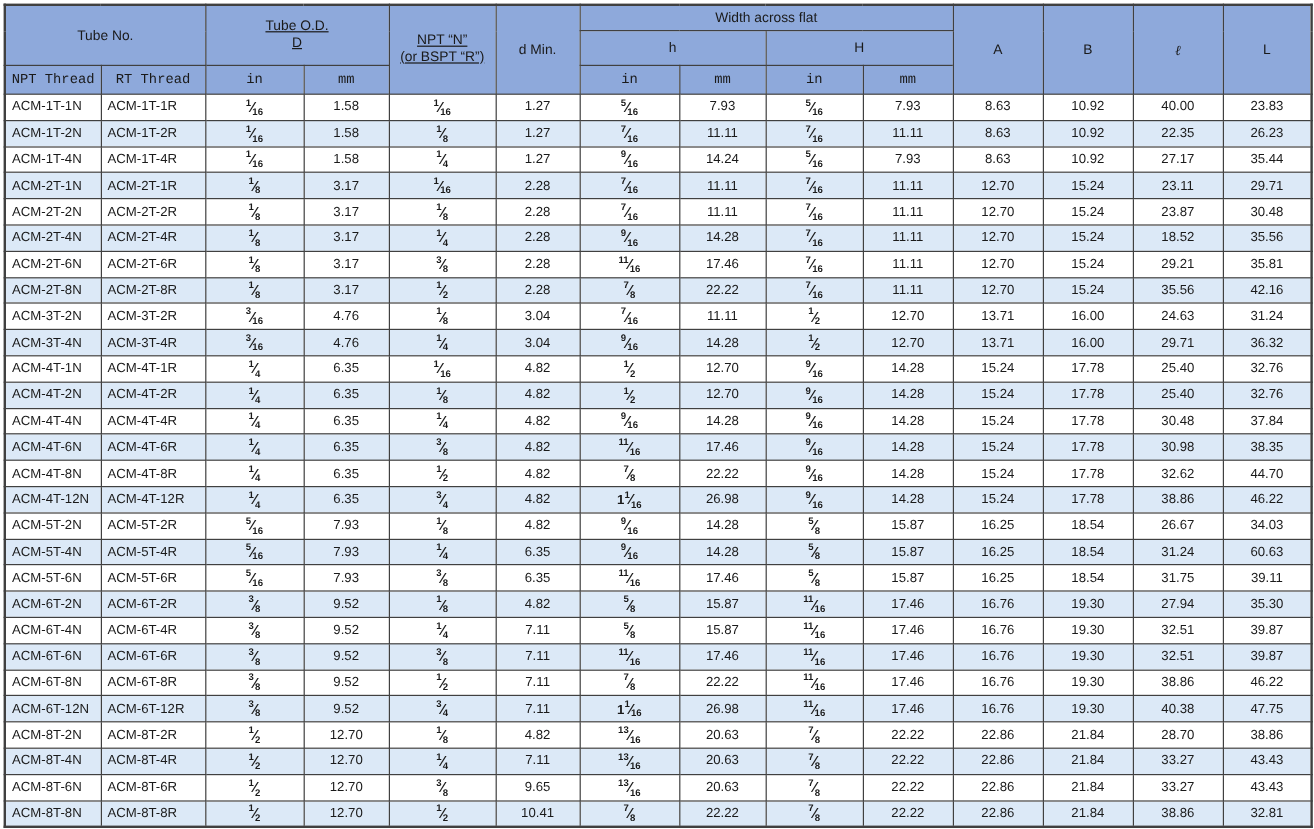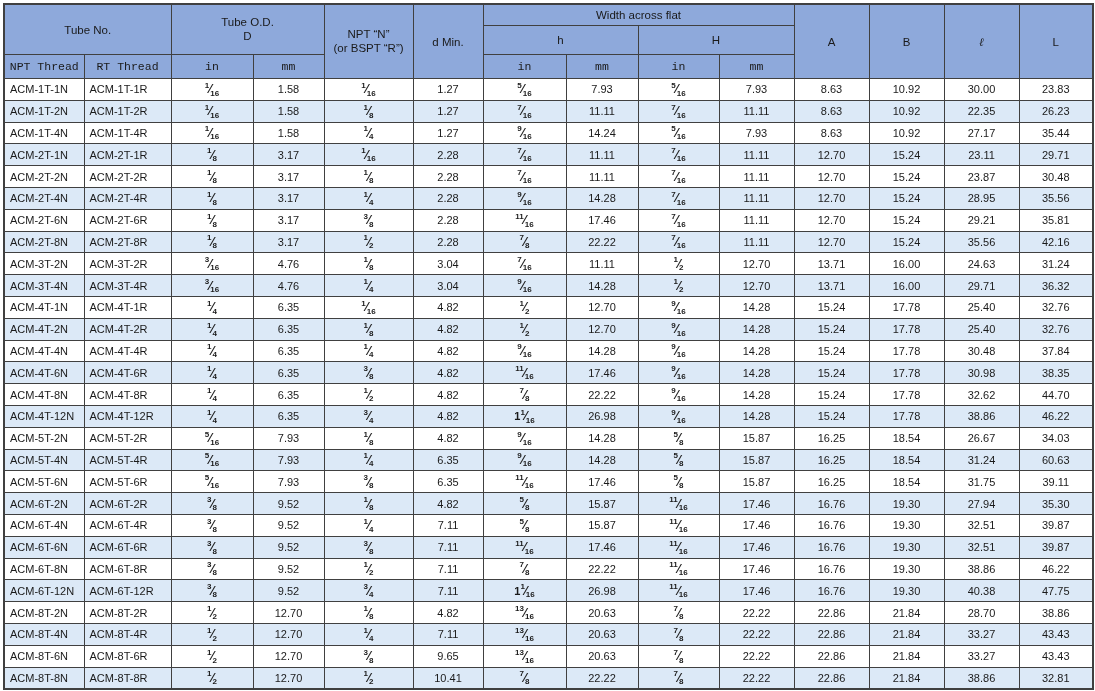--- a/index.html
+++ b/index.html
@@ -32,21 +32,21 @@
   thead th{
     background:var(--header-bg);
     font-weight:400;
     font-size:11.5px;
     text-align:center;
     vertical-align:middle;
   }
   tr.hdr1 th{height:20px;}
   tr.hdr2 th{height:28px;}
   tr.hdr3 th{height:23px;font-family:Liberation Mono, monospace;}
-  .two-line span{display:block;line-height:1.15;}
+  .two-line span{display:block;line-height:1.15;text-decoration:underline;}
   tbody td{
     height:20.8px;
     font-size:11px;
     background:var(--row-bg);
   }
   tbody tr.alt td{background:var(--alt-bg);}
   td.part{text-align:left;padding-left:5px;margin-left:28px;}
   td.num{text-align:center;}
   .frac{font-weight:700;}
   .frac sup{font-size:8px;vertical-align:top;position:relative;top:-1.5px;}
@@ -115,21 +115,21 @@
         <td class="num"><span class="frac"><sup>1</sup><span class="fs">⁄</span><sub>16</sub></span></td>
         <td class="num">1.58</td>
         <td class="num"><span class="frac"><sup>1</sup><span class="fs">⁄</span><sub>16</sub></span></td>
         <td class="num">1.27</td>
         <td class="num"><span class="frac"><sup>5</sup><span class="fs">⁄</span><sub>16</sub></span></td>
         <td class="num">7.93</td>
         <td class="num"><span class="frac"><sup>5</sup><span class="fs">⁄</span><sub>16</sub></span></td>
         <td class="num">7.93</td>
         <td class="num">8.63</td>
         <td class="num">10.92</td>
-        <td class="num">30.00</td>
+        <td class="num">40.00</td>
         <td class="num">23.83</td>
       </tr>
       <tr class="alt">
         <td class="part">ACM-1T-2N</td>
         <td class="part">ACM-1T-2R</td>
         <td class="num"><span class="frac"><sup>1</sup><span class="fs">⁄</span><sub>16</sub></span></td>
         <td class="num">1.58</td>
         <td class="num"><span class="frac"><sup>1</sup><span class="fs">⁄</span><sub>8</sub></span></td>
         <td class="num">1.27</td>
         <td class="num"><span class="frac"><sup>7</sup><span class="fs">⁄</span><sub>16</sub></span></td>
@@ -195,21 +195,21 @@
         <td class="num"><span class="frac"><sup>1</sup><span class="fs">⁄</span><sub>8</sub></span></td>
         <td class="num">3.17</td>
         <td class="num"><span class="frac"><sup>1</sup><span class="fs">⁄</span><sub>4</sub></span></td>
         <td class="num">2.28</td>
         <td class="num"><span class="frac"><sup>9</sup><span class="fs">⁄</span><sub>16</sub></span></td>
         <td class="num">14.28</td>
         <td class="num"><span class="frac"><sup>7</sup><span class="fs">⁄</span><sub>16</sub></span></td>
         <td class="num">11.11</td>
         <td class="num">12.70</td>
         <td class="num">15.24</td>
-        <td class="num">28.95</td>
+        <td class="num">18.52</td>
         <td class="num">35.56</td>
       </tr>
       <tr>
         <td class="part">ACM-2T-6N</td>
         <td class="part">ACM-2T-6R</td>
         <td class="num"><span class="frac"><sup>1</sup><span class="fs">⁄</span><sub>8</sub></span></td>
         <td class="num">3.17</td>
         <td class="num"><span class="frac"><sup>3</sup><span class="fs">⁄</span><sub>8</sub></span></td>
         <td class="num">2.28</td>
         <td class="num"><span class="frac"><sup>11</sup><span class="fs">⁄</span><sub>16</sub></span></td>

